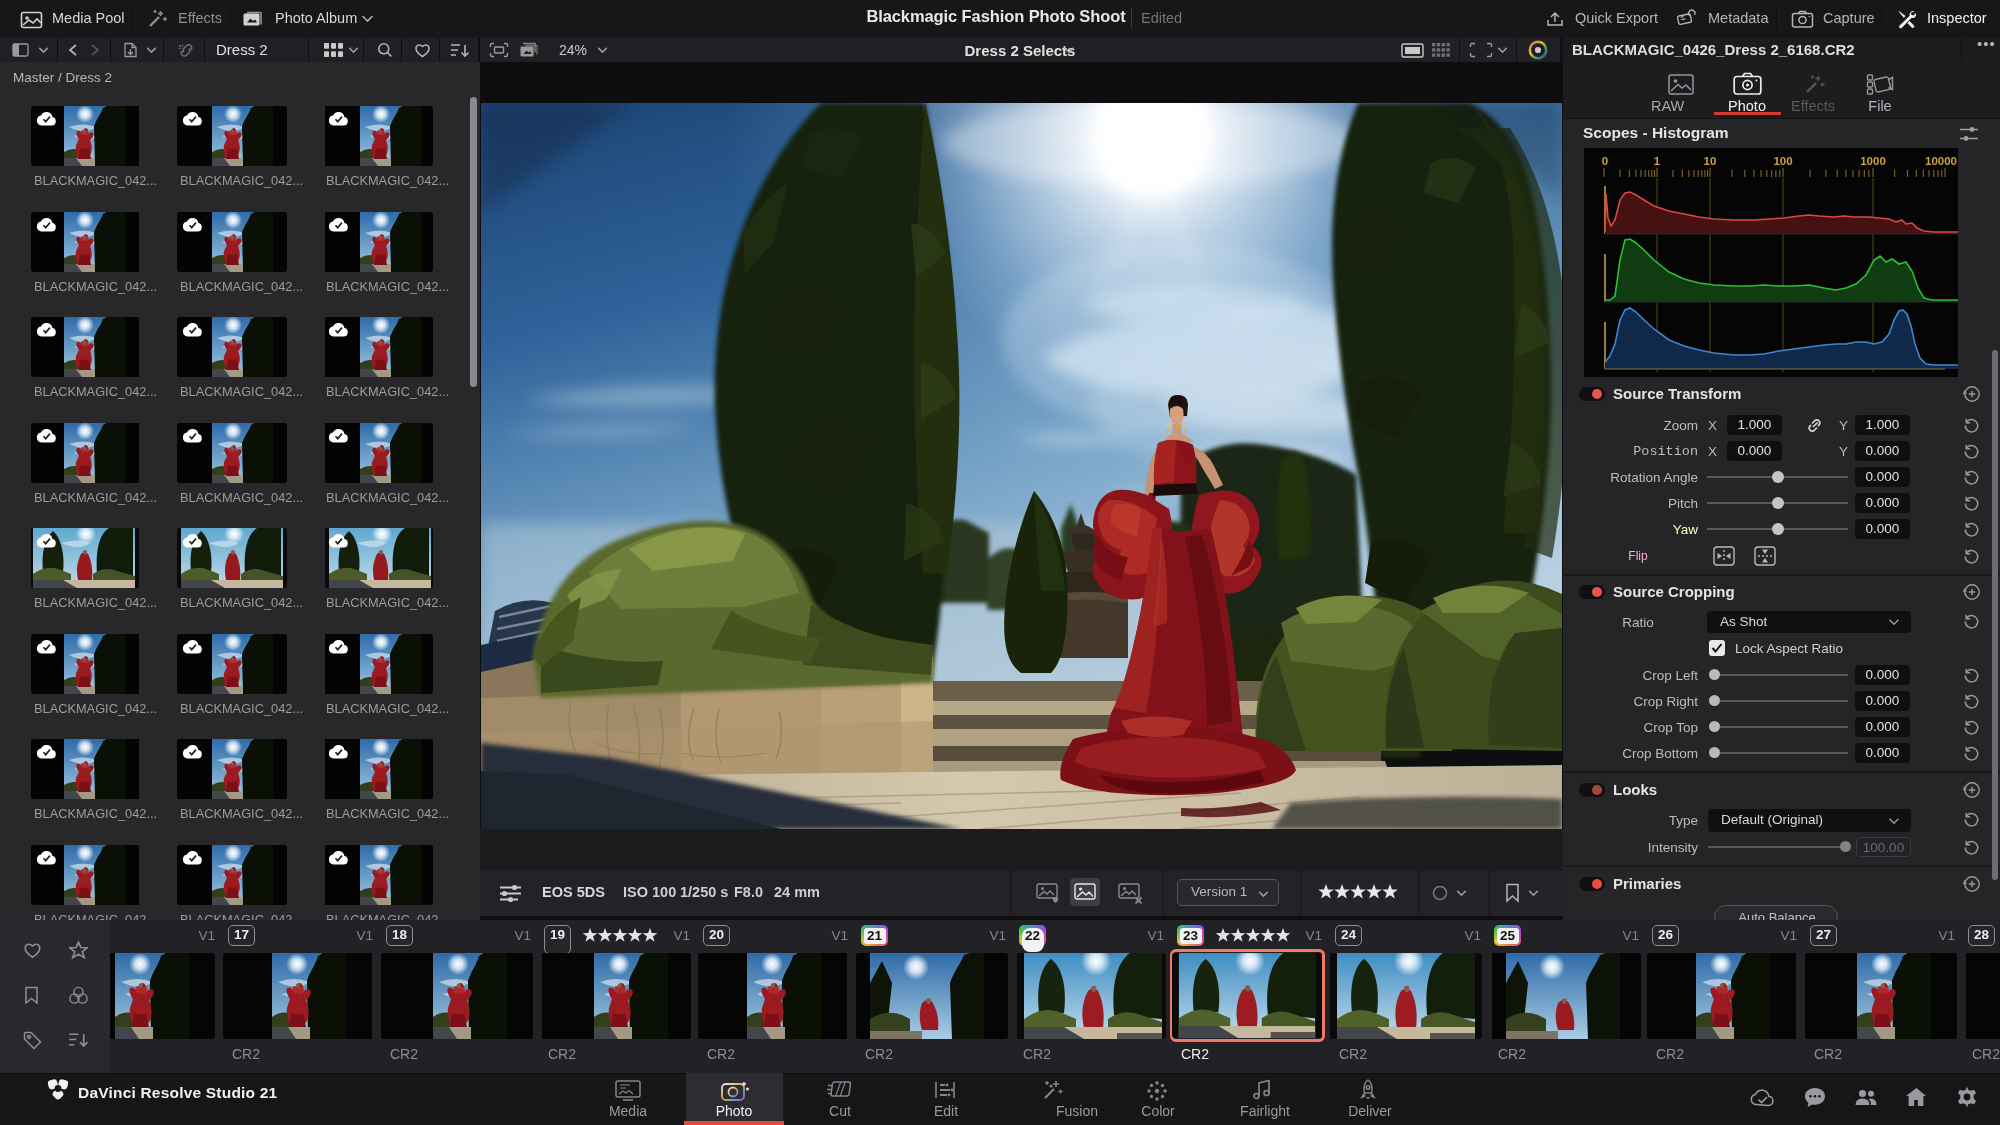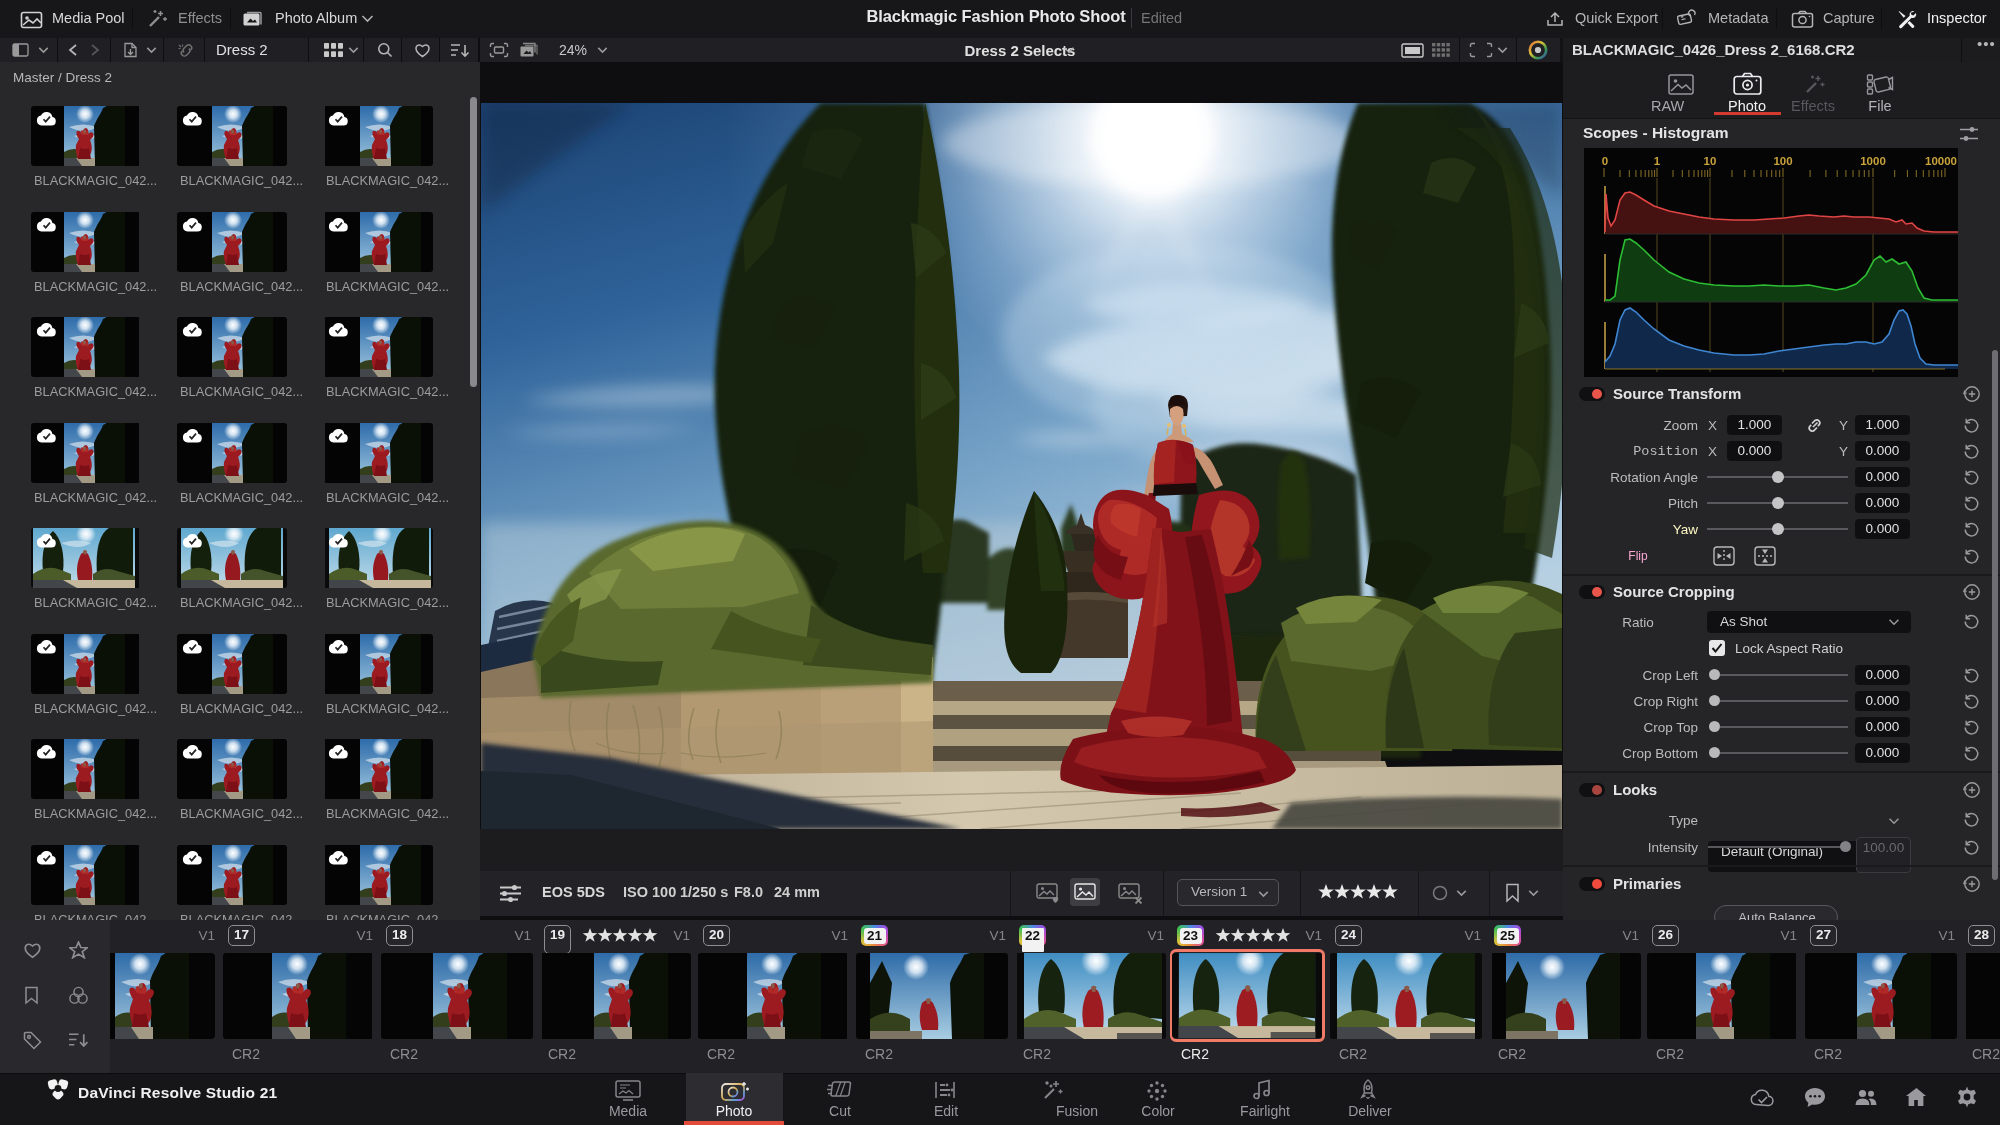--- a/index.html
+++ b/index.html
@@ -1048,34 +1048,34 @@
     <div class="abs" style="left:0;top:709px;width:437px;height:2px;background:#1a1a1d;"></div>
     <div class="abs" style="left:16px;top:721px;width:26px;height:14px;background:#101012;border-radius:7px;"></div>
       <div class="abs" style="left:29px;top:723px;width:10px;height:10px;background:#a8453e;border-radius:50%;"></div>
     <div class="abs" style="left:50px;top:719px;font-size:15px;font-weight:bold;color:#e4e4e6;">Looks</div>
     <svg class="abs" style="left:400px;top:719px;" width="18" height="18" viewBox="0 0 18 18" fill="none" stroke="#9a9a9a" stroke-width="1.4">
       <circle cx="9" cy="9" r="7.2"></circle>
         <path d="M1.8 5.5 l-1 3 3 -0.5" stroke-width="1.2"></path>
         <path d="M9 5.8 v6.4 M5.8 9 h6.4"></path>
       </svg>
     <div class="abs" style="left:15px;top:751px;width:120px;text-align:right;font-size:13.5px;color:#bcbcbc;">Type</div>
-    <div class="abs" style="left:145px;top:779px;width:203px;height:31px;background:#101012;border-radius:4px;">
+    <div class="abs" style="left:145px;top:747px;width:203px;height:23px;background:#101012;border-radius:4px;">
       <div class="abs" style="left:13px;top:3px;font-size:13.5px;color:#d8d8d8;">Default (Original)</div>
       </div>
     <svg class="abs" style="left:325px;top:755px;" width="12" height="8" viewBox="0 0 13 9" fill="none" stroke="#9a9a9a" stroke-width="1.7">
         <path d="M1.5 2 L6.5 7 L11.5 2"></path>
       </svg>
     <svg class="abs" style="left:400px;top:749px;" width="17" height="17" viewBox="0 0 17 17" fill="none" stroke="#9a9a9a" stroke-width="1.5">
       <path d="M3.2 5.5 A6.2 6.2 0 1 1 2.3 8.5"></path>
         <path d="M3.2 1.8 v3.9 h3.9" stroke-width="1.4"></path>
       </svg>
     <div class="abs" style="left:15px;top:778px;width:120px;text-align:right;font-size:13.5px;color:#bcbcbc;">Intensity</div>
     <div class="abs" style="left:145px;top:784px;width:136px;height:2px;background:#58585c;"></div>
     <div class="abs" style="left:277px;top:779px;width:11px;height:11px;background:#828286;border-radius:50%;"></div>
-    <div class="abs" style="left:293px;top:775px;width:55px;height:36px;border:1px solid #3c3c40;background:#222226;border-radius:4px;text-align:center;font-size:13.5px;color:#6a6a6a;line-height:20px;">100.00</div>
+    <div class="abs" style="left:293px;top:775px;width:55px;height:20px;border:1px solid #3c3c40;background:#222226;border-radius:4px;text-align:center;font-size:13.5px;color:#6a6a6a;line-height:20px;">100.00</div>
     <svg class="abs" style="left:400px;top:777px;" width="17" height="17" viewBox="0 0 17 17" fill="none" stroke="#9a9a9a" stroke-width="1.5">
       <path d="M3.2 5.5 A6.2 6.2 0 1 1 2.3 8.5"></path>
         <path d="M3.2 1.8 v3.9 h3.9" stroke-width="1.4"></path>
       </svg>
     <div class="abs" style="left:0;top:803px;width:437px;height:2px;background:#1a1a1d;"></div>
     <div class="abs" style="left:16px;top:815px;width:26px;height:14px;background:#101012;border-radius:7px;"></div>
       <div class="abs" style="left:29px;top:817px;width:10px;height:10px;background:#ef4b3c;border-radius:50%;"></div>
     <div class="abs" style="left:50px;top:813px;font-size:15px;font-weight:bold;color:#e4e4e6;">Primaries</div>
     <svg class="abs" style="left:400px;top:813px;" width="18" height="18" viewBox="0 0 18 18" fill="none" stroke="#9a9a9a" stroke-width="1.4">
       <circle cx="9" cy="9" r="7.2"></circle>
@@ -1150,21 +1150,21 @@
     <div class="abs" style="left:707px;top:126px;font-size:14px;color:#8e8e92;">CR2</div>
     <div class="abs" style="left:822px;top:8px;width:26px;text-align:right;font-size:13.5px;color:#85858a;">V1</div>
     <div class="abs" style="left:861px;top:5px;width:27px;height:21px;border-radius:5px;background:conic-gradient(from 0deg,#4a8ae8,#a04ae0,#e0509a,#e8853a,#ddc23a,#3fbf52,#4a8ae8);"></div>
     <div class="abs" style="left:863.5px;top:7.5px;width:22px;height:16px;border-radius:3px;background:#f2f2f2;text-align:center;font-size:13.5px;font-weight:bold;color:#111;line-height:16px;">21</div>
     <svg class="abs" style="left:856px;top:33px;border-radius:3px;" width="152" height="86" viewBox="0 0 152 86">
         <use href="#fs-blue" transform="translate(0,0)"></use>
       </svg>
     <div class="abs" style="left:865px;top:126px;font-size:14px;color:#8e8e92;">CR2</div>
     <div class="abs" style="left:980px;top:8px;width:26px;text-align:right;font-size:13.5px;color:#85858a;">V1</div>
     <div class="abs" style="left:1019px;top:5px;width:27px;height:21px;border-radius:5px;background:conic-gradient(from 0deg,#4a8ae8,#a04ae0,#e0509a,#e8853a,#ddc23a,#3fbf52,#4a8ae8);"></div>
-    <div class="abs" style="left:1021.5px;top:7.5px;width:22px;height:24px;border-radius:1px;background:#f2f2f2;text-align:center;font-size:13.5px;font-weight:bold;color:#111;line-height:16px;">22</div>
+    <div class="abs" style="left:1021.5px;top:7.5px;width:22px;height:24px;border-radius:8px;background:#f2f2f2;text-align:center;font-size:13.5px;font-weight:bold;color:#111;line-height:16px;">22</div>
     <svg class="abs" style="left:1014px;top:33px;border-radius:3px;" width="152" height="86" viewBox="0 0 152 86">
         <use href="#fs-garden" transform="translate(3,0)"></use>
       </svg>
     <div class="abs" style="left:1023px;top:126px;font-size:14px;color:#8e8e92;">CR2</div>
     <div class="abs" style="left:1138px;top:8px;width:26px;text-align:right;font-size:13.5px;color:#85858a;">V1</div>
     <div class="abs" style="left:1177px;top:5px;width:27px;height:21px;border-radius:5px;background:conic-gradient(from 0deg,#4a8ae8,#a04ae0,#e0509a,#e8853a,#ddc23a,#3fbf52,#4a8ae8);"></div>
     <div class="abs" style="left:1179.5px;top:7.5px;width:22px;height:16px;border-radius:3px;background:#f2f2f2;text-align:center;font-size:13.5px;font-weight:bold;color:#111;line-height:16px;">23</div>
     <svg class="abs" style="left:1214px;top:8px;" width="78" height="15" viewBox="0 0 80 16" fill="#e2e2e2">
       <use href="#star0"></use>
         <use href="#star0" x="16"></use>

